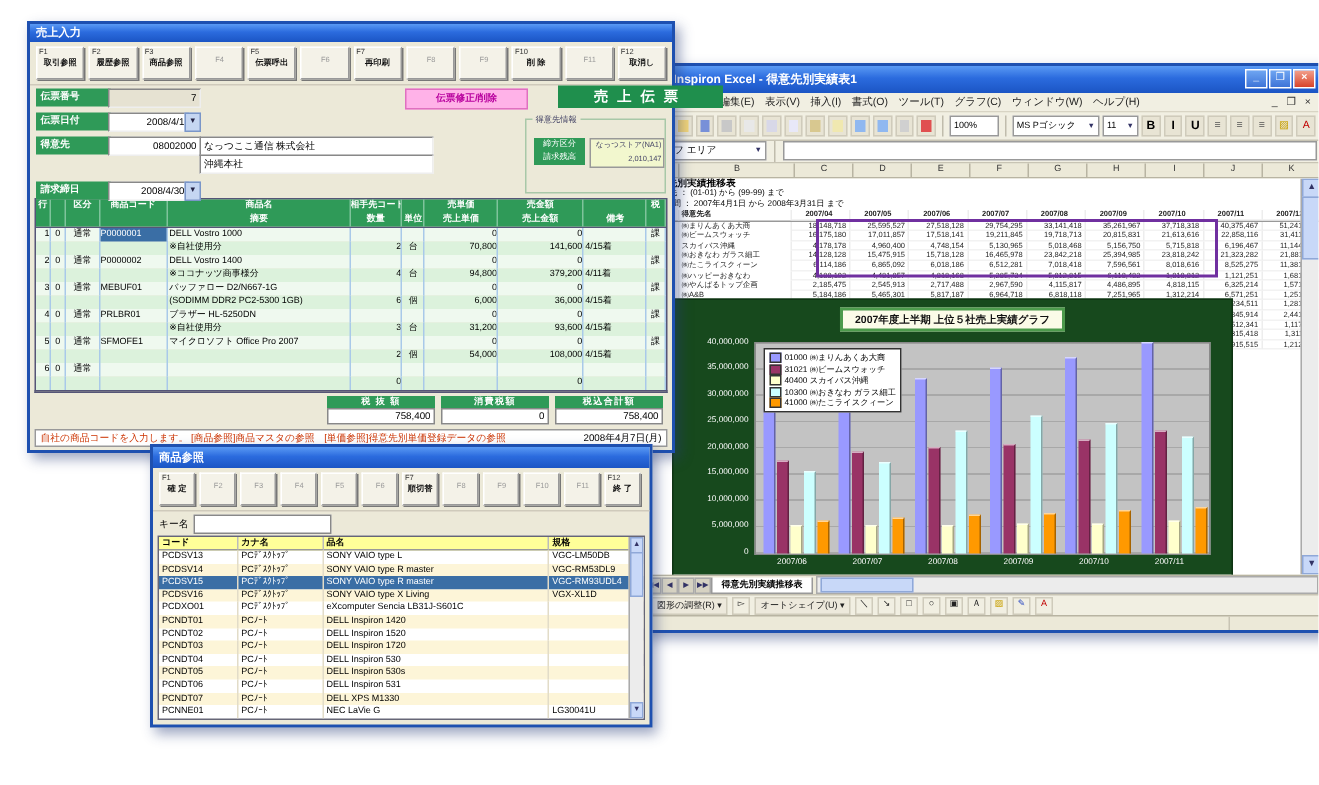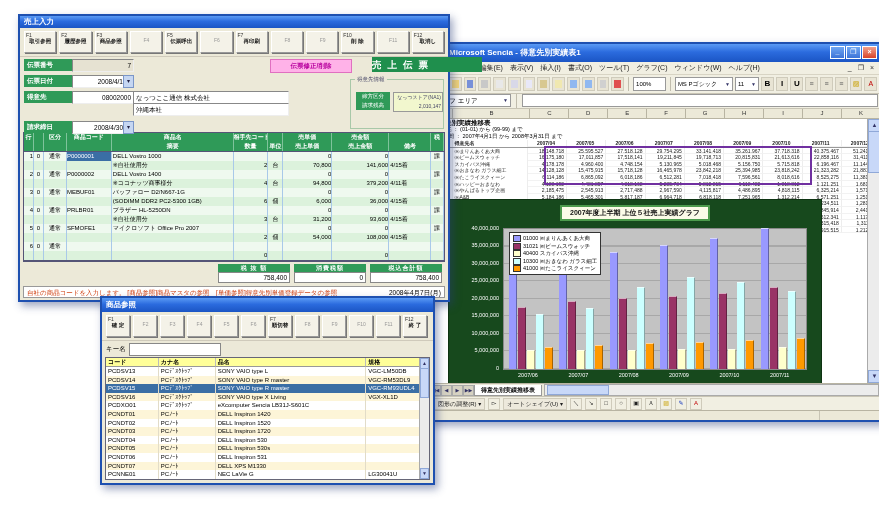--- a/index.html
+++ b/index.html
@@ -25,21 +25,21 @@
           padding:2px 3px;width:44px;height:8px;line-height:8px;}
   .sunken{position:absolute;background:#fff;border:1px solid #888;border-bottom-color:#eee;
           border-right-color:#eee;font-size:6.5px;padding:1px 2px;height:9px;line-height:9px;}
   .dated{color:#000;}
   .drop{position:absolute;width:9px;height:11px;background:#C5D6F2;border:1px solid #7A96C8;
         font-size:6px;text-align:center;line-height:10px;color:#224;}
   .pinkbtn{position:absolute;left:250px;top:2px;width:80px;height:12px;background:#FFB2E8;
            border:1px solid #E070C0;color:#B8009E;font-size:6.5px;font-weight:bold;
            text-align:center;line-height:12px;}
   .slip-title{position:absolute;left:352px;top:0px;width:110px;height:15px;background:#1F8F4D;
-              color:#fff;font-size:9.5px;font-weight:bold;line-height:15px;
+              color:#fff;font-size:9.5px;font-weight:bold;text-align:center;line-height:15px;
               letter-spacing:6px;}
   .custbox{position:absolute;left:330px;top:22px;width:92px;height:48px;
            border:1px solid #A8C8A8;font-size:5.5px;color:#446;}
   .custbox .bt{position:absolute;top:-4px;left:4px;background:#ECE9D8;padding:0 2px;}
   .cb-lab{position:absolute;left:5px;top:12px;width:34px;height:18px;background:#2F9A58;
           color:#fff;font-size:5.5px;line-height:9px;text-align:center;}
   .cb-val{position:absolute;left:42px;top:12px;width:46px;height:18px;background:#F2F7CE;
           border:1px solid #999;font-size:5px;line-height:9px;padding:0 1px;text-align:right;}
   
   .s-grid{margin:0 3px;border:1px solid #557;}
@@ -169,21 +169,21 @@
            font-size:13px;font-weight:bold;color:#333;z-index:0;}
 </style>
 </head>
 <body>
 
 <div id="root">
 
   <div class="win" id="xl-win">
     <div class="tbar">
       <span class="xlicon"></span>
-      <span>Microsoft Sencia - 得意先別実績表1</span>
+      <span>Inspiron Excel - 得意先別実績表1</span>
       <span class="winbtns">
         <span class="wbtn">_</span>
         <span class="wbtn">❐</span>
         <span class="wbtn close">×</span>
       </span>
     </div>
     <div class="menubar" id="xl-menus">
         <span>ファイル(F)</span>
         <span>編集(E)</span>
         <span>表示(V)</span>

